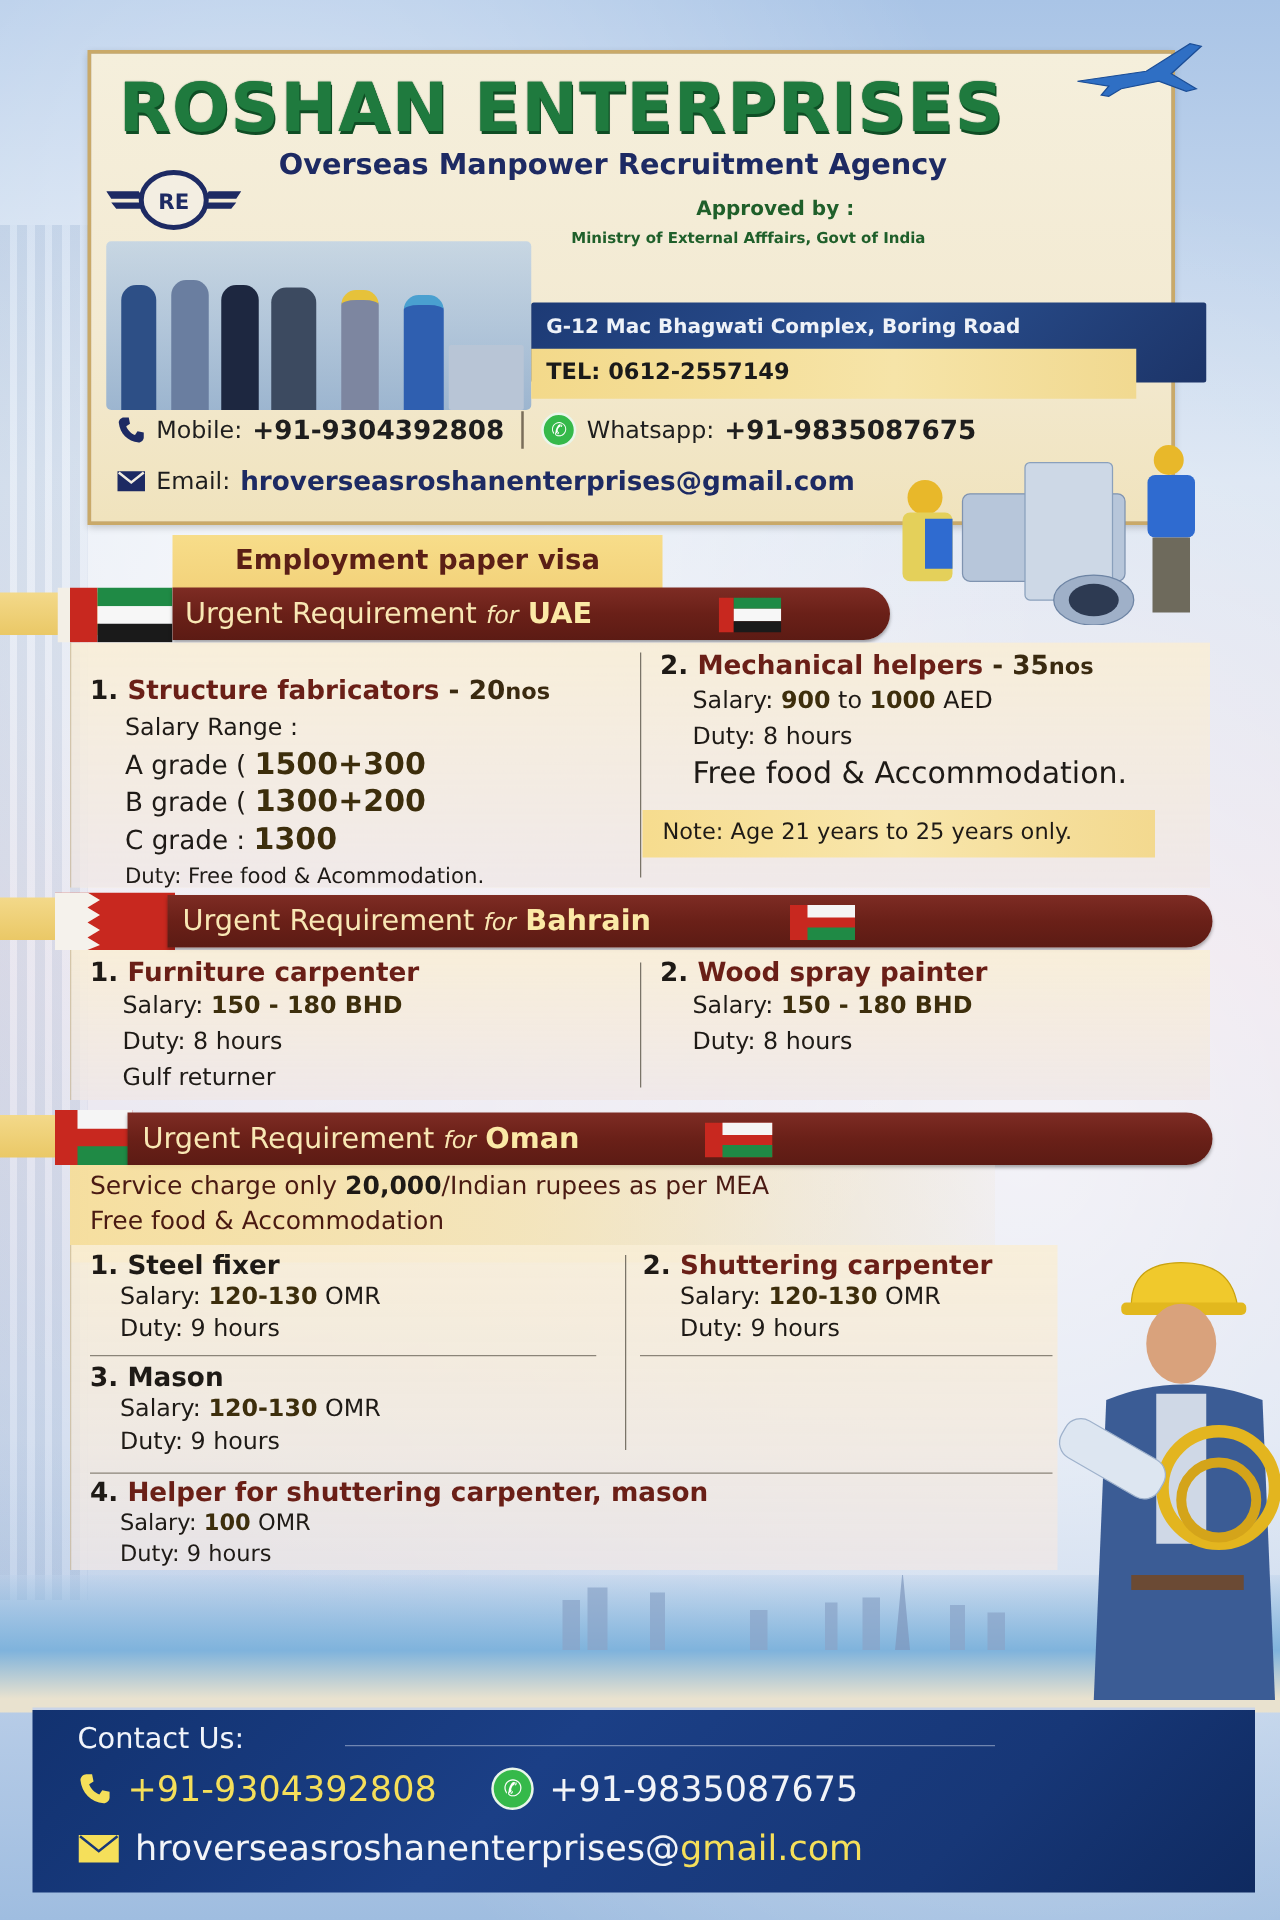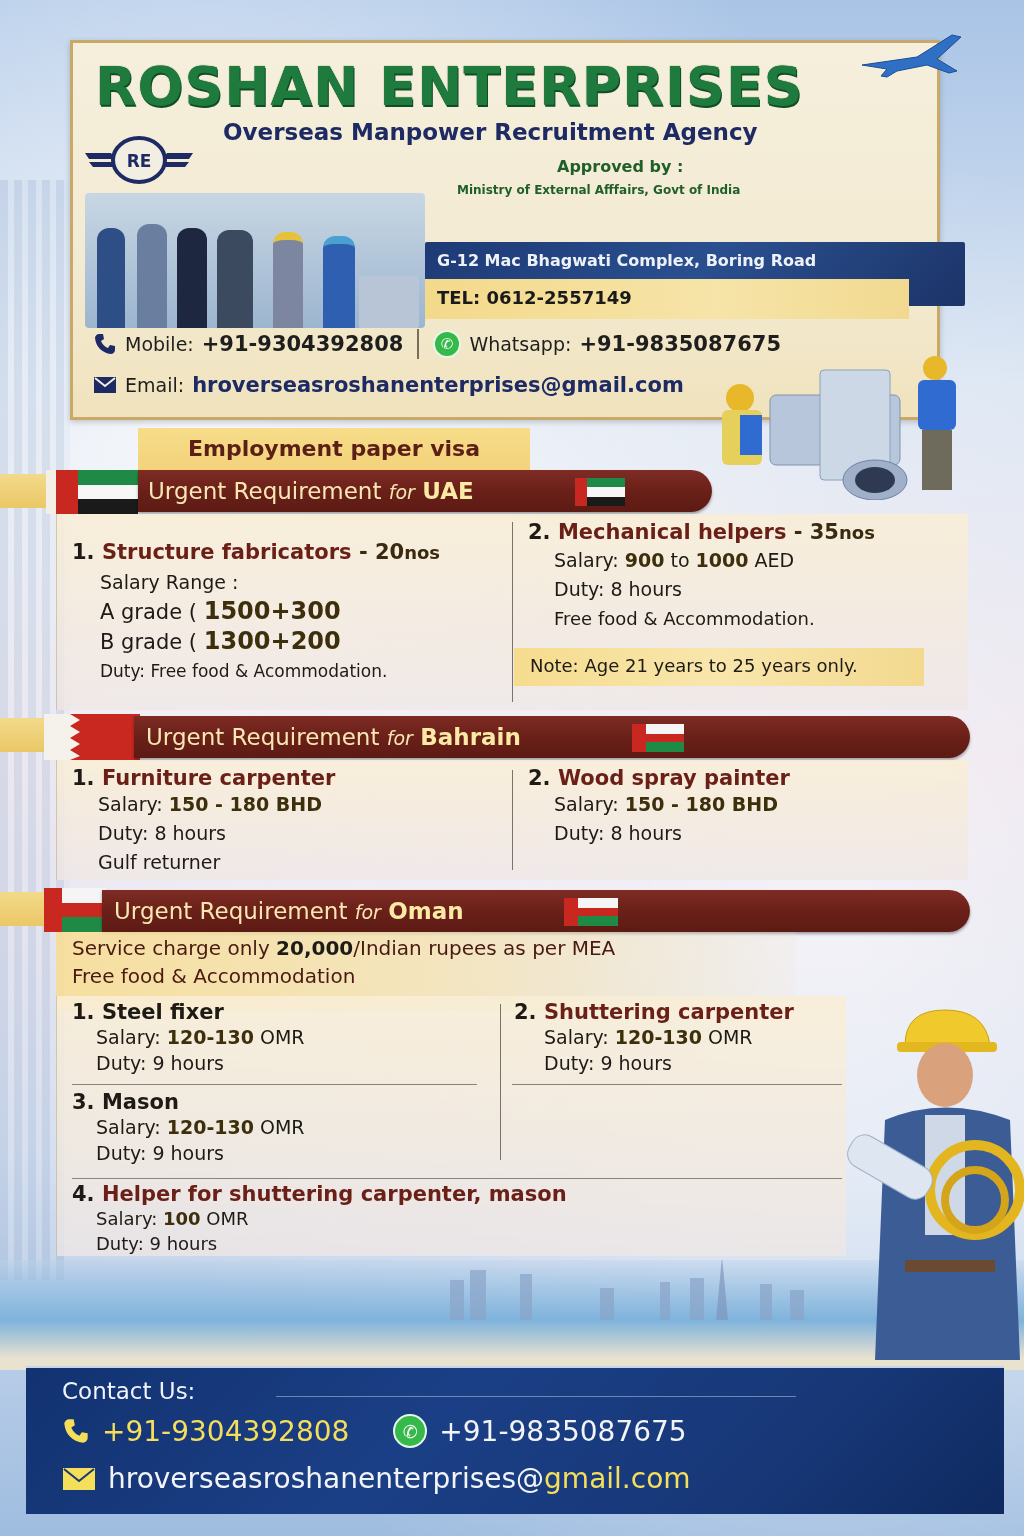--- a/index.html
+++ b/index.html
@@ -260,40 +260,41 @@
 <div style="position:absolute;left:72px;top:540px;">
   <div class="job-title">
     <span class="num">1.</span>
     <span>Structure fabricators</span>
     <span class="qty">- 20</span><small class="qty" style="font-size:18px;">nos</small>
   </div>
   <div style="padding-left:28px;margin-top:4px;">
     <div class="detail">Salary Range :</div>
     <div class="detail grade"><span>A grade (</span> <span class="val">1500+300</span></div>
     <div class="detail grade"><span>B grade (</span> <span class="val">1300+200</span></div>
+    <div class="detail grade"><span>C grade :</span> <span class="val">1300</span></div>
     <div class="detail" style="font-size:17px;">Duty: Free food &amp; Acommodation.</div>
   </div>
 </div>
 
 <div style="position:absolute;left:528px;top:520px;">
   <div class="job-title">
     <span class="num">2.</span>
     <span>Mechanical  helpers</span>
     <span class="qty">- 35</span><small class="qty" style="font-size:18px;">nos</small>
   </div>
   <div style="padding-left:26px;margin-top:2px;">
     <div class="detail">
       <span>Salary:</span>
       <span class="val">900</span>
       <span>to</span>
       <span class="val">1000</span>
       <span>AED</span>
     </div>
     <div class="detail">Duty: 8 hours</div>
-    <div class="detail" style="font-size:18px;">Free food &amp; Accommodation.</div>
+    <div class="detail" style="font-size:24px;">Free food &amp; Accommodation.</div>
   </div>
 </div>
 <div class="note-box">Note: Age 21 years to 25 years only.</div>
 
 <div class="banner-rail" style="top:718px;width:60px;"></div>
 <svg class="flag" style="left:44px;top:714px;" width="96" height="46" viewBox="0 0 96 46">
   <rect x="0" y="0" width="96" height="46" fill="#c8281f"></rect>
   <path d="M0 0 H26 L36 6 L26 12 L36 18 L26 24 L36 30 L26 36 L36 42 L26 46 H0 Z" fill="#f5f2ec"></path>
 </svg>
 <div class="banner" style="left:134px;top:716px;width:836px;padding-left:12px;">

